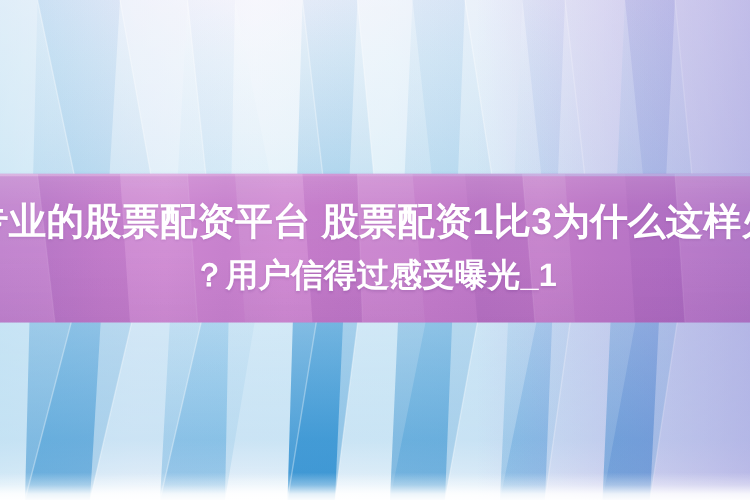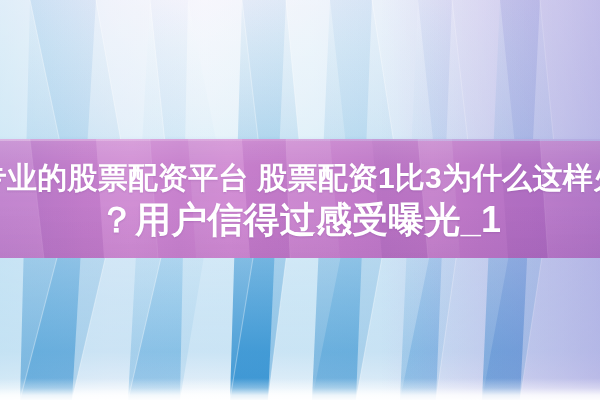--- a/index.html
+++ b/index.html
@@ -158,21 +158,21 @@
     -webkit-font-smoothing: antialiased;
   }
   .headline .line {
     display: block;
     white-space: nowrap;
   }
   .headline .line-1 {
     font-size: 30px;
   }
   .headline .line-2 {
-    font-size: 36px;
+    font-size: 26px;
   }
 </style>
 </head>
 <body>
 
 <div id="banner">
 
   <div class="bg-base"></div>
   <div class="bg-huesweep"></div>
 

